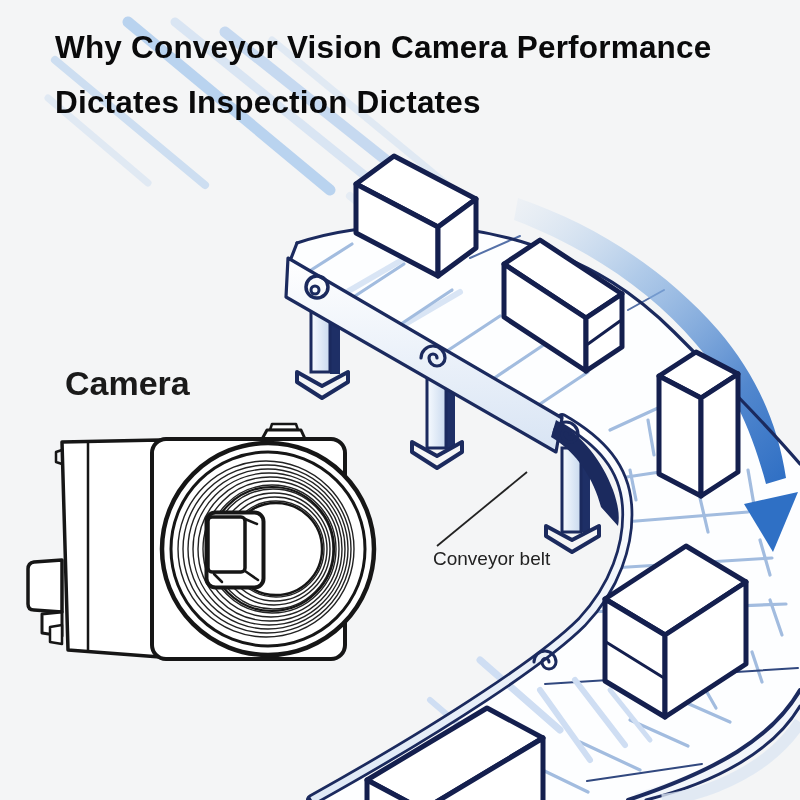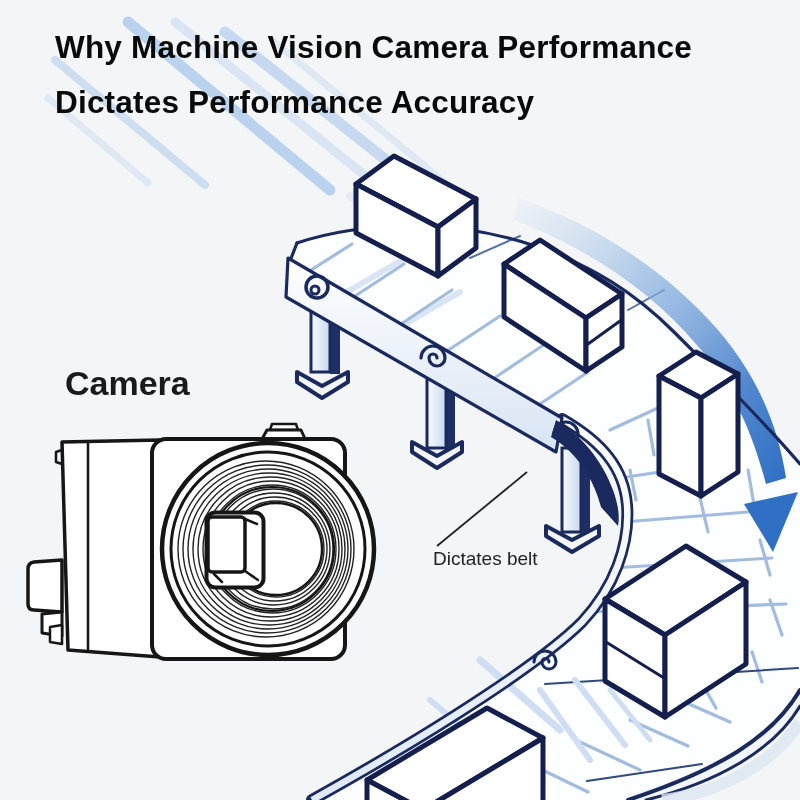--- a/index.html
+++ b/index.html
@@ -234,18 +234,18 @@
           <path class="cam" stroke-width="2.5" d="M245 519 L257 524"></path>
           <path class="cam" stroke-width="2.5" d="M245 571 L258 580"></path>
           <path class="cam" stroke-width="2.5" d="M214 574 L222 582"></path>
           <rect class="camf" x="208" y="517" width="37" height="55" rx="4" stroke-width="3.5"></rect>
         </g>
       </g>
     </g>
   </svg>
 
   <div class="headline">
-    <div>Why Machine Vision Camera Performance</div>
-    <div>Dictates Performance Accuracy</div>
+    <div>Why Conveyor Vision Camera Performance</div>
+    <div>Dictates Inspection Dictates</div>
   </div>
   <div class="camera-label">Camera</div>
-  <div class="conveyor-label">Dictates belt</div>
+  <div class="conveyor-label">Conveyor belt</div>
 </div>
 
 </body></html>

